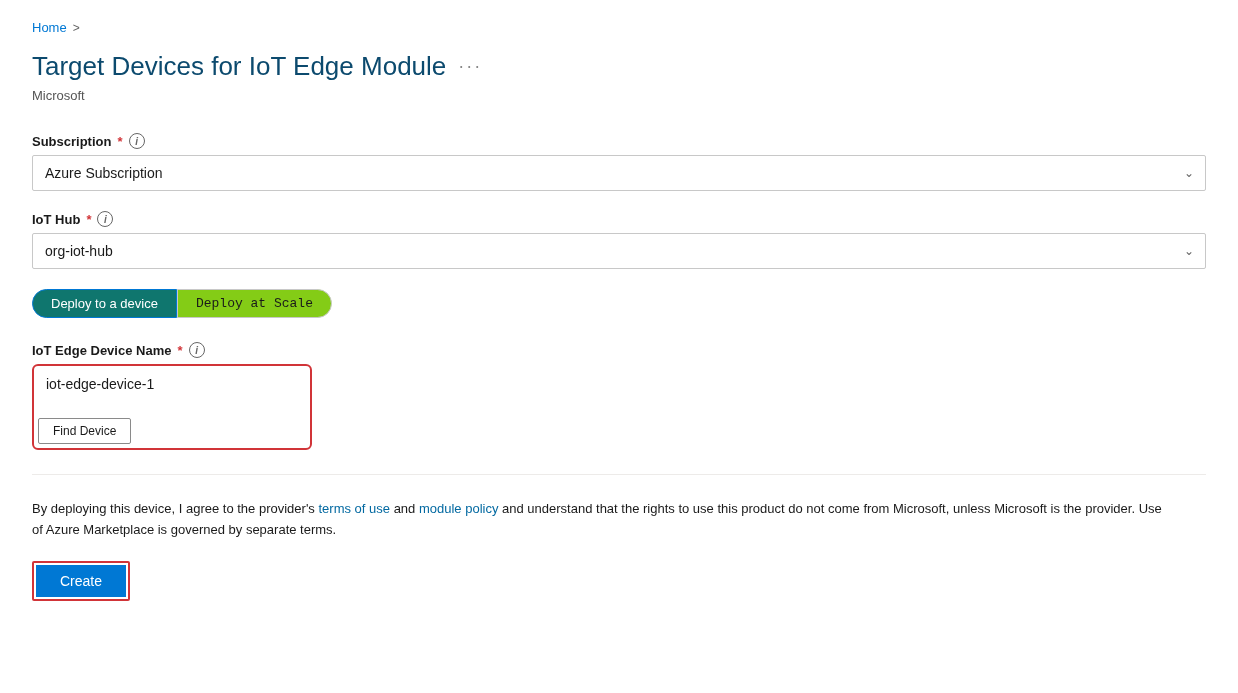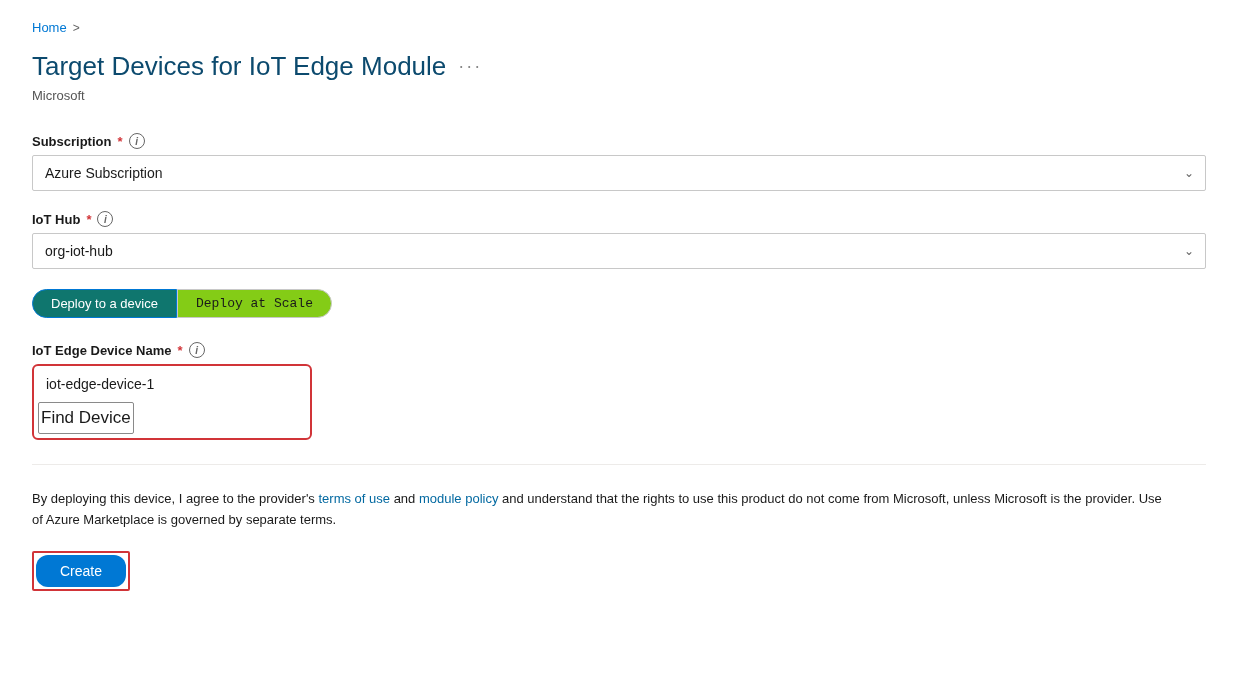--- a/index.html
+++ b/index.html
@@ -147,27 +147,27 @@
     .device-name-input {
       width: 100%;
       padding: 6px 8px;
       border: none;
       outline: none;
       font-size: 14px;
       color: #1a1a1a;
     }
     .find-device-btn {
       display: inline-block;
-      padding: 5px 2px;
+      padding: 5px 14px;
       border: 1px solid #8a8a8a;
       background: #fff;
-      font-size: 17px;
+      font-size: 12px;
       cursor: pointer;
       border-radius: 2px;
-      margin-top: 4px;
+      margin-top: 20px;
       color: #1a1a1a;
       width: fit-content;
     }
     .divider {
       border: none;
       border-top: 1px solid #edebe9;
       margin: 24px 0;
     }
     .footer-text {
       font-size: 13px;
@@ -185,21 +185,21 @@
       border-radius: 2px;
       display: inline-block;
       padding: 2px;
     }
     .create-btn {
       background: #0078d4;
       color: #fff;
       border: none;
       padding: 8px 24px;
       font-size: 14px;
-      border-radius: 12px;
+      border-radius: 0;
       cursor: pointer;
       font-weight: 500;
     }
   </style>
 </head>
 <body>
 
 
 
 

